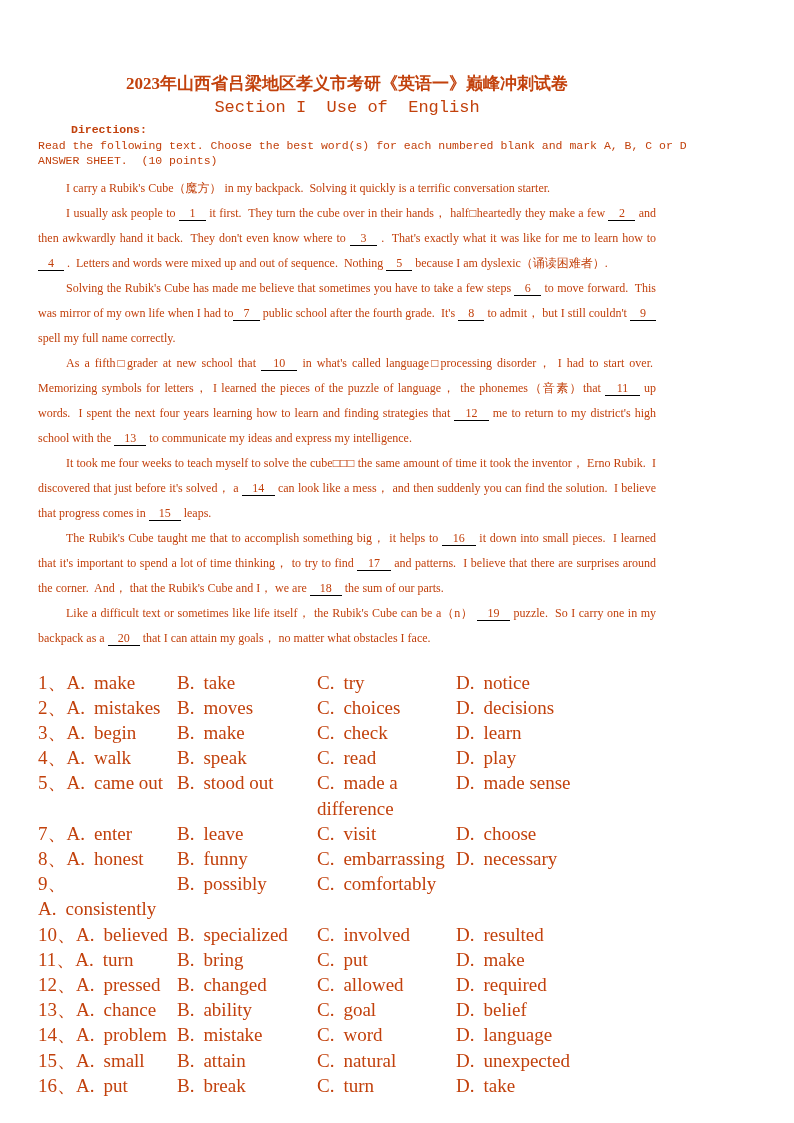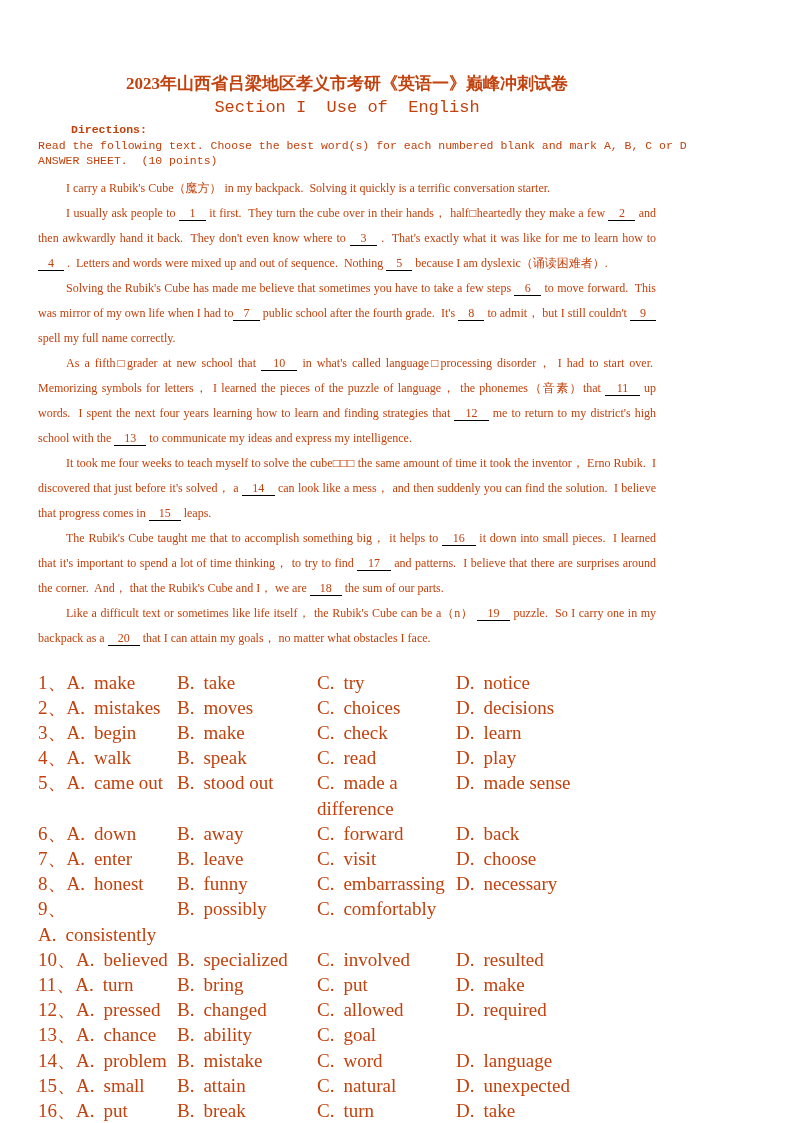--- a/index.html
+++ b/index.html
@@ -111,26 +111,20 @@
         <div class="opt-cell"><span class="opt-letter">C.</span><span class="opt-word">read</span></div>
         <div class="opt-cell"><span class="opt-letter">D.</span><span class="opt-word">play</span></div>
       </div>
       <div class="opt-row">
         <div class="opt-cell"><span class="opt-num">5、</span><span class="opt-letter">A.</span><span class="opt-word">came out</span></div>
         <div class="opt-cell"><span class="opt-letter">B.</span><span class="opt-word">stood out</span></div>
         <div class="opt-cell"><span class="opt-letter">C.</span><span class="opt-word">made a difference</span></div>
         <div class="opt-cell"><span class="opt-letter">D.</span><span class="opt-word">made sense</span></div>
       </div>
       <div class="opt-row">
-        <div class="opt-cell"><span class="opt-num">6、</span><span class="opt-letter">A.</span><span class="opt-word">down</span></div>
-        <div class="opt-cell"><span class="opt-letter">B.</span><span class="opt-word">away</span></div>
-        <div class="opt-cell"><span class="opt-letter">C.</span><span class="opt-word">forward</span></div>
-        <div class="opt-cell"><span class="opt-letter">D.</span><span class="opt-word">back</span></div>
-      </div>
-      <div class="opt-row">
         <div class="opt-cell"><span class="opt-num">7、</span><span class="opt-letter">A.</span><span class="opt-word">enter</span></div>
         <div class="opt-cell"><span class="opt-letter">B.</span><span class="opt-word">leave</span></div>
         <div class="opt-cell"><span class="opt-letter">C.</span><span class="opt-word">visit</span></div>
         <div class="opt-cell"><span class="opt-letter">D.</span><span class="opt-word">choose</span></div>
       </div>
       <div class="opt-row">
         <div class="opt-cell"><span class="opt-num">8、</span><span class="opt-letter">A.</span><span class="opt-word">honest</span></div>
         <div class="opt-cell"><span class="opt-letter">B.</span><span class="opt-word">funny</span></div>
         <div class="opt-cell"><span class="opt-letter">C.</span><span class="opt-word">embarrassing</span></div>
         <div class="opt-cell"><span class="opt-letter">D.</span><span class="opt-word">necessary</span></div>
@@ -155,20 +149,21 @@
       <div class="opt-row">
         <div class="opt-cell"><span class="opt-num">12、</span><span class="opt-letter">A.</span><span class="opt-word">pressed</span></div>
         <div class="opt-cell"><span class="opt-letter">B.</span><span class="opt-word">changed</span></div>
         <div class="opt-cell"><span class="opt-letter">C.</span><span class="opt-word">allowed</span></div>
         <div class="opt-cell"><span class="opt-letter">D.</span><span class="opt-word">required</span></div>
       </div>
       <div class="opt-row">
         <div class="opt-cell"><span class="opt-num">13、</span><span class="opt-letter">A.</span><span class="opt-word">chance</span></div>
         <div class="opt-cell"><span class="opt-letter">B.</span><span class="opt-word">ability</span></div>
         <div class="opt-cell"><span class="opt-letter">C.</span><span class="opt-word">goal</span></div>
+        <div class="opt-cell"><span class="opt-letter">D.</span><span class="opt-word">belief</span></div>
       </div>
       <div class="opt-row">
         <div class="opt-cell"><span class="opt-num">14、</span><span class="opt-letter">A.</span><span class="opt-word">problem</span></div>
         <div class="opt-cell"><span class="opt-letter">B.</span><span class="opt-word">mistake</span></div>
         <div class="opt-cell"><span class="opt-letter">C.</span><span class="opt-word">word</span></div>
         <div class="opt-cell"><span class="opt-letter">D.</span><span class="opt-word">language</span></div>
       </div>
       <div class="opt-row">
         <div class="opt-cell"><span class="opt-num">15、</span><span class="opt-letter">A.</span><span class="opt-word">small</span></div>
         <div class="opt-cell"><span class="opt-letter">B.</span><span class="opt-word">attain</span></div>

